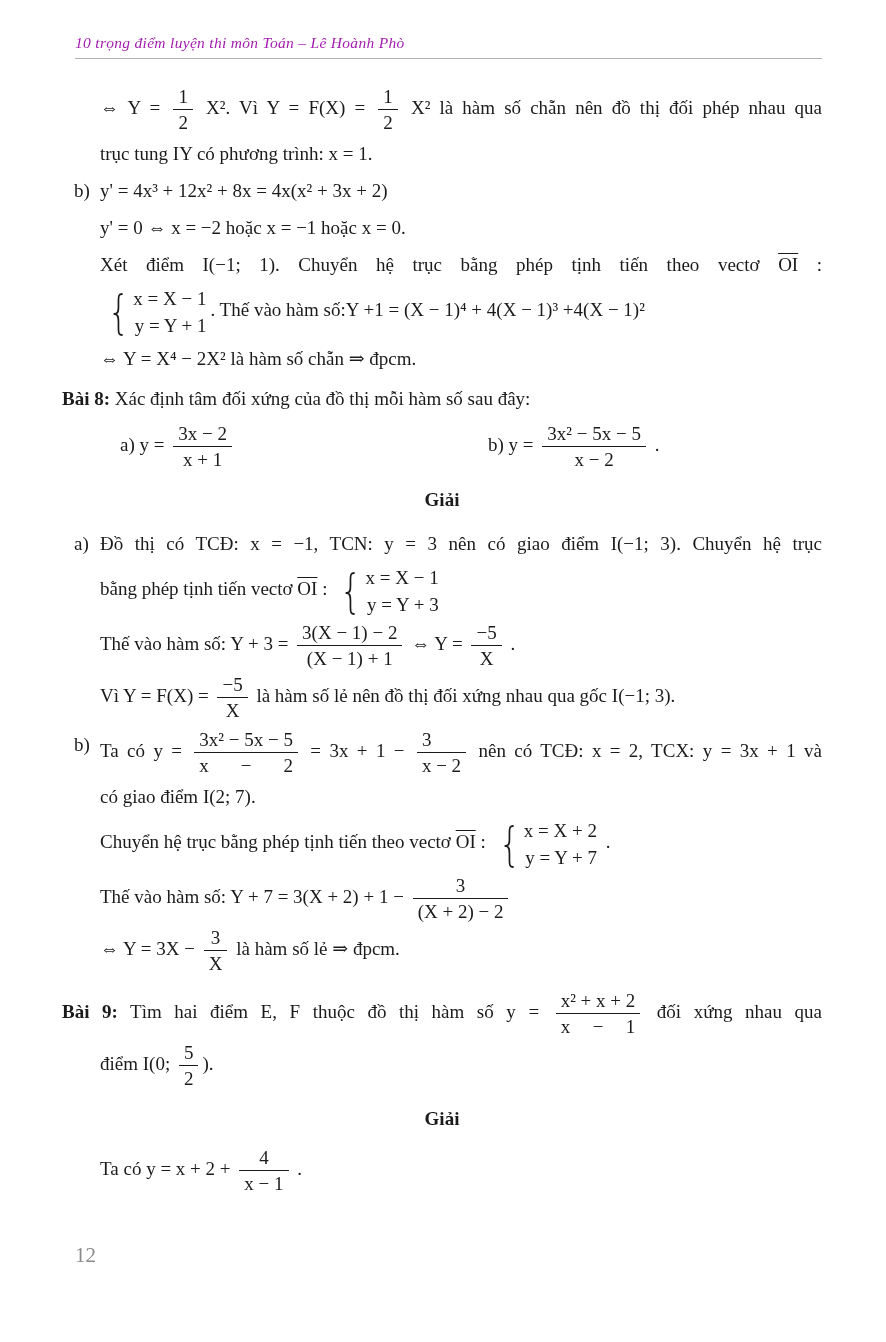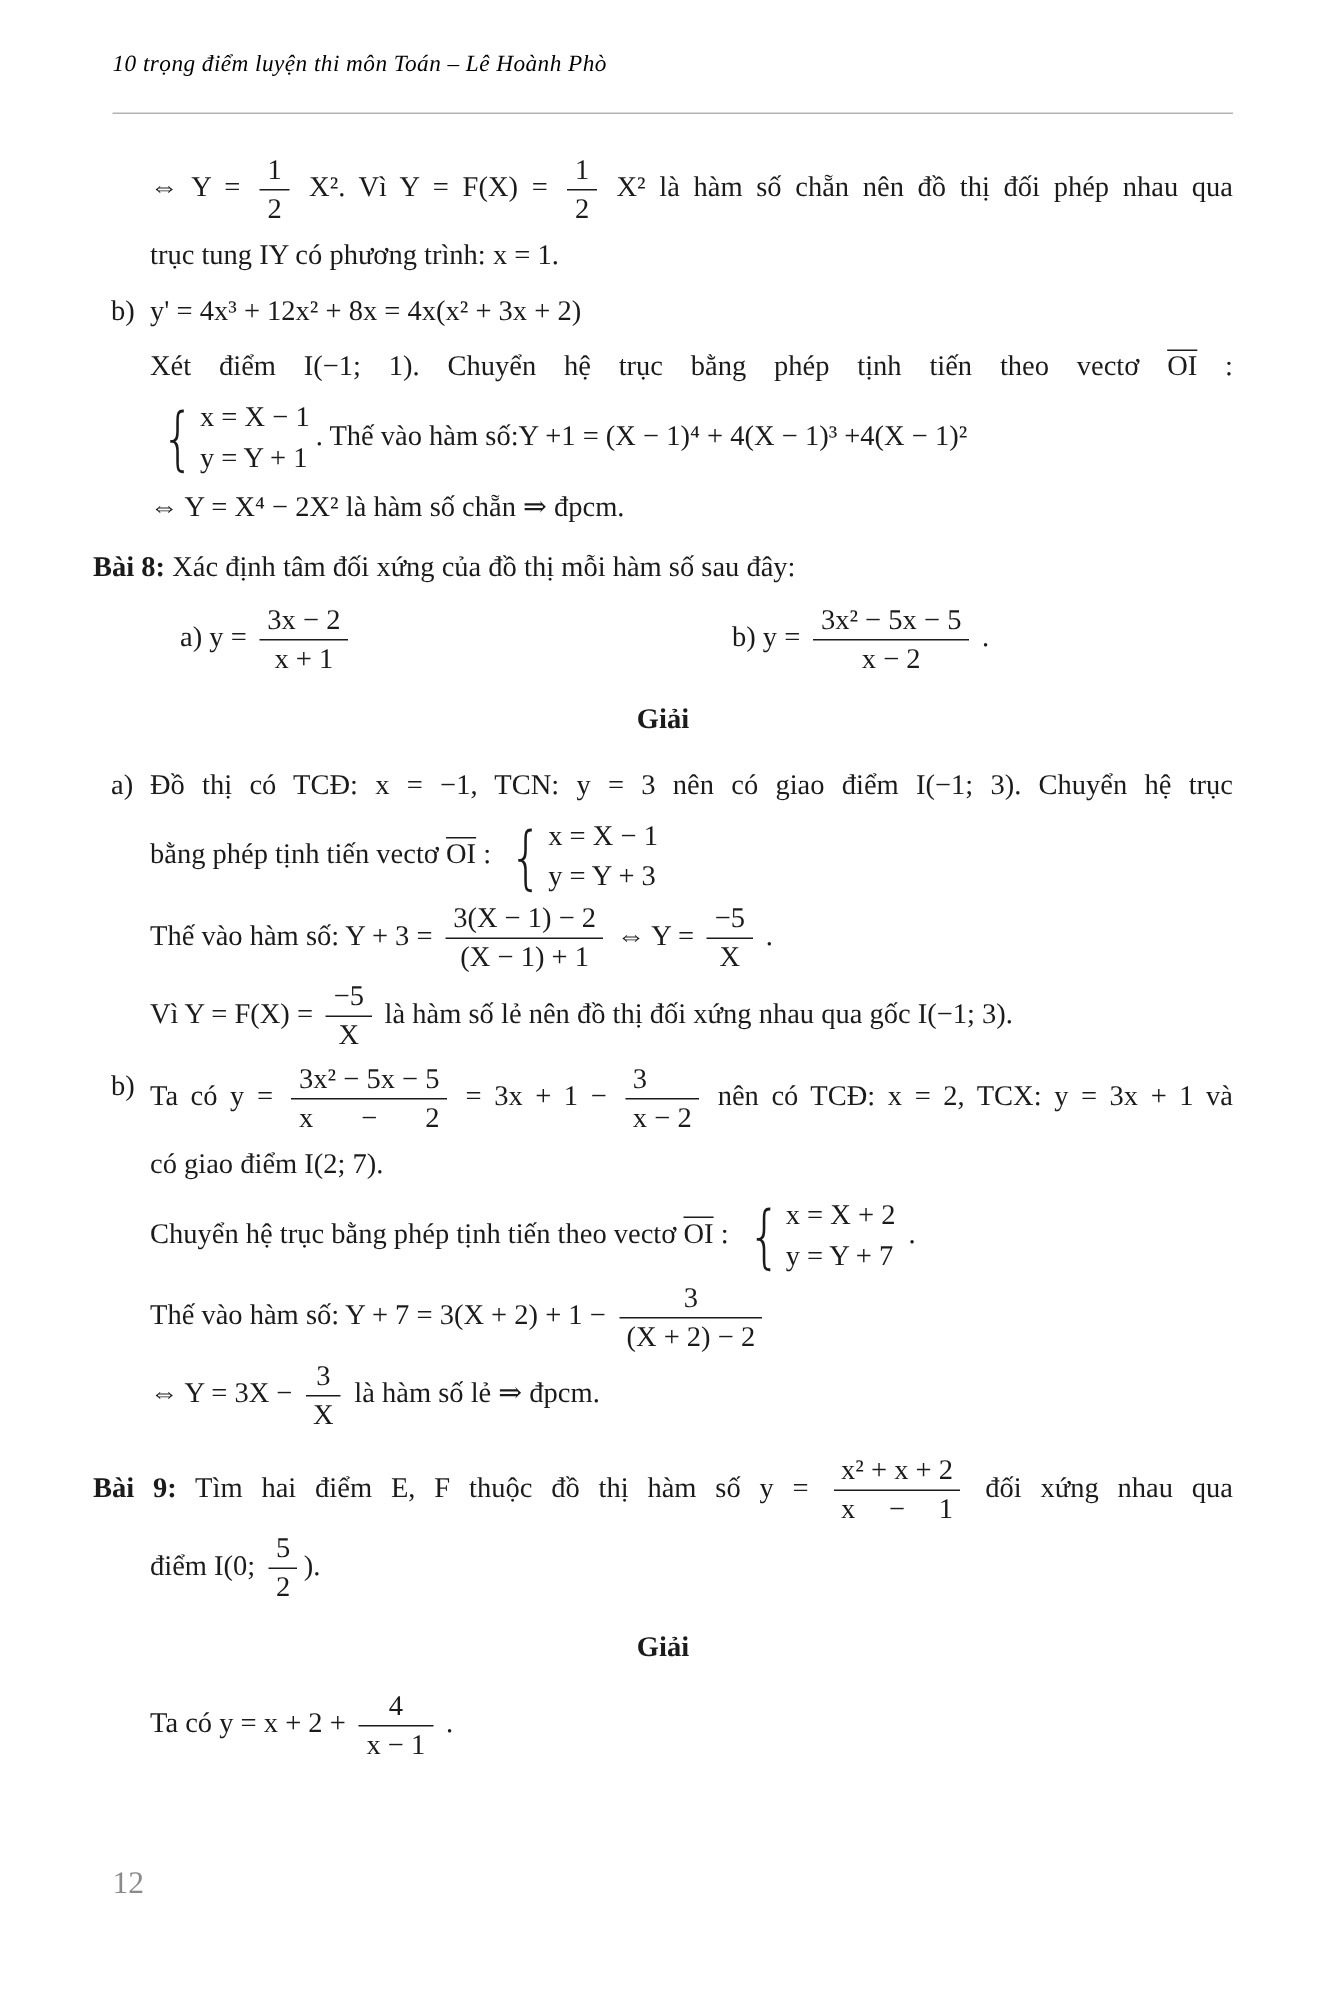--- a/index.html
+++ b/index.html
@@ -7,23 +7,23 @@
     position: relative;
     width: 886px;
     height: 1342px;
     background: #ffffff;
     font-family: "Liberation Serif", "DejaVu Serif", serif;
     color: #1b1b1b;
     overflow: hidden;
   }
   .header {
     margin: 34px 64px 0 75px;
-    padding-bottom: 23px;
+    padding-bottom: 6px;
     border-bottom: 1px solid #b3b3b3;
-    color: #000000;
+    color: #a21caf;
     font-style: italic;
     font-size: 15.5px;
     letter-spacing: 0.3px;
   }
   .content {
     margin: 26px 64px 0 62px;
     font-size: 19px;
     line-height: 34px;
   }
   .line { text-align: justify; margin-bottom: 3px; }
@@ -51,21 +51,21 @@
     margin: 0 4px;
   }
   .cases .brace {
     font-family: "DejaVu Sans", sans-serif;
     font-size: 46px;
     font-weight: 200;
     line-height: 46px;
     transform: scaleX(0.75);
     display: inline-block;
   }
-  .cases .rows { display: inline-block; text-align: left; }
+  .cases .rows { display: inline-block; text-align: right; }
   .cases .rows .row { display: block; line-height: 27px; }
 
   .vec { text-decoration: overline; }
 
   .page-number {
     position: absolute;
     left: 75px;
     bottom: 74px;
     font-size: 21px;
     color: #8a8a8a;
@@ -88,20 +88,23 @@
       </div>
       <div class="line">
         <span>trục tung IY có phương trình: x = 1.</span>
       </div>
     </div>
 
     <div class="item">
       <span class="marker">b)</span>
       <div class="line">
         <span>y' = 4x³ + 12x² + 8x = 4x(x² + 3x + 2)</span>
+      </div>
+      <div class="line">
+        <span>y' = 0 ⇔ x = −2 hoặc x = −1 hoặc x = 0.</span>
       </div>
       <div class="line stretch">
         <span>Xét điểm I(−1; 1). Chuyển hệ trục bằng phép tịnh tiến theo vectơ </span><span class="vec">OI</span><span> :</span>
       </div>
       <div class="line">
         <span class="cases">
             <span class="brace">{</span>
             <span class="rows">
               <span class="row">x = X − 1</span>
               <span class="row">y = Y + 1</span>

